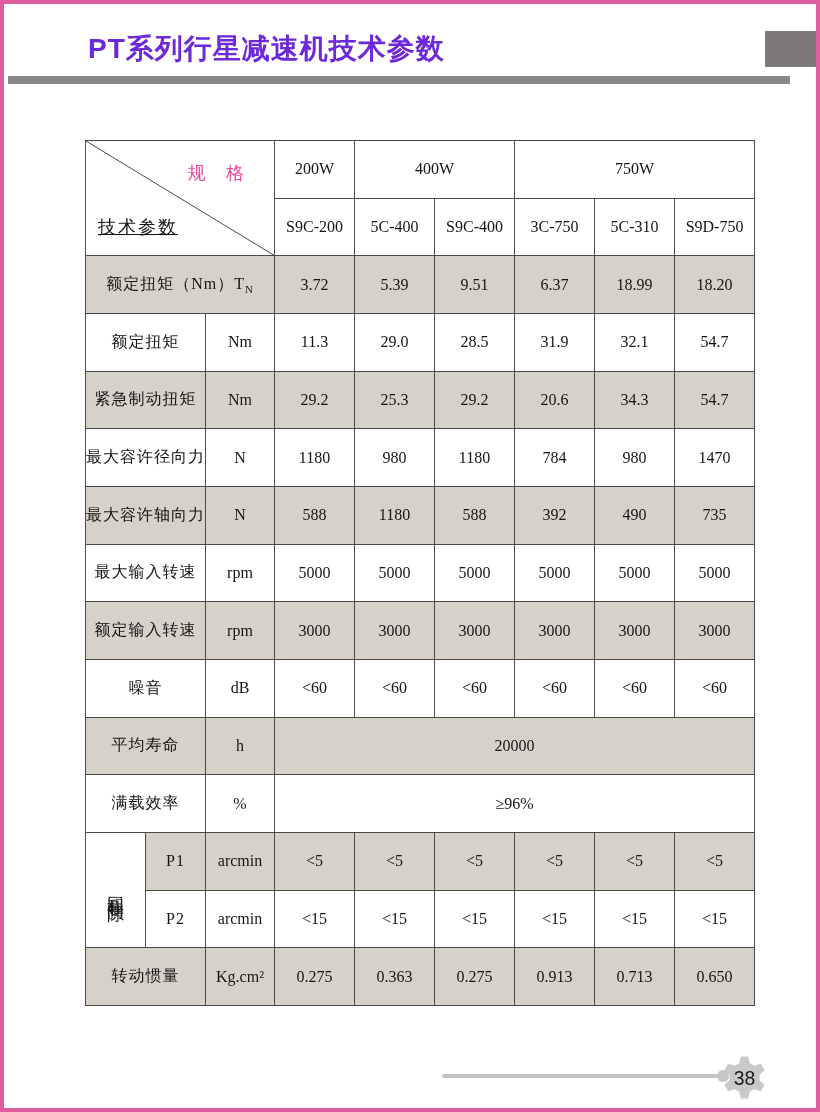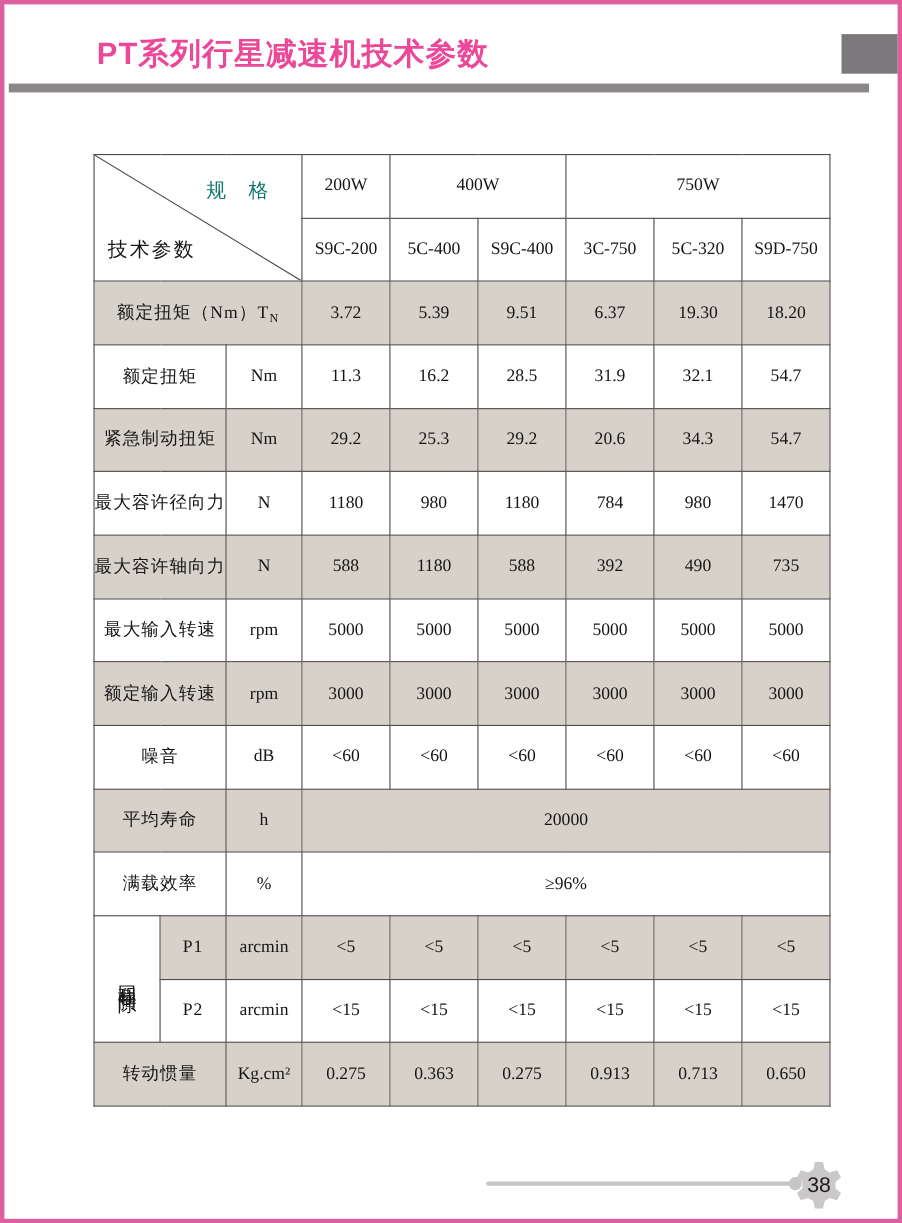--- a/index.html
+++ b/index.html
@@ -10,21 +10,21 @@
     position:absolute; inset:0;
     border:4px solid #de5f9d;
     background:#ffffff;
   }
 
   
   .title {
     position:absolute; left:84px; top:26px;
     font-family:"Liberation Sans", sans-serif;
     font-weight:700; font-size:28px; letter-spacing:1px;
-    color:#ec4899;
+    color:#6d28d9;
   }
   .corner-block {
     position:absolute; left:761px; top:27px; width:51px; height:36px;
     background:#7c787b;
   }
   .header-rule {
     position:absolute; left:4px; top:72px; width:782px; height:8px;
     background:#8b8789;
   }
 
@@ -46,25 +46,25 @@
   td.wcell { background:#ffffff !important; }
   td.lbl { font-size:17px; letter-spacing:1px; }
   td.unit { font-size:16px;margin-top:28px; }
   sub.tsub { font-size:11px; vertical-align:-4px; }
 
   
   td.diag { position:relative; padding:0; }
   td.diag svg.slash { position:absolute; inset:0; width:100%; height:100%; }
   .spec-label {
     position:absolute; top:20px; right:22px;
-    font-size:18px; letter-spacing:8px; color:#0f766e;
+    font-size:18px; letter-spacing:8px; color:#ec4899;
   }
   .param-label {
     position:absolute; bottom:16px; left:12px;
-    font-size:18px; letter-spacing:2px; color:#171413;
+    font-size:18px; letter-spacing:2px; color:#171413;text-decoration:underline;
   }
 
   
   td.vert span {
     writing-mode:vertical-rl; text-orientation:upright;
     font-size:17px; letter-spacing:3px; display:inline-block;
   }
 
   
   .footer-rule {
@@ -112,39 +112,39 @@
         <td>200W</td>
         <td colspan="2">400W</td>
         <td colspan="3">750W</td>
       </tr>
 
       <tr>
         <td>S9C-200</td>
         <td>5C-400</td>
         <td>S9C-400</td>
         <td>3C-750</td>
-        <td>5C-320</td>
+        <td>5C-310</td>
         <td>S9D-750</td>
       </tr>
 
       <tr class="gray">
         <td class="lbl" colspan="3"><span>额定扭矩（Nm）T</span><sub class="tsub">N</sub></td>
         <td>3.72</td>
         <td>5.39</td>
         <td>9.51</td>
         <td>6.37</td>
-        <td>19.30</td>
+        <td>18.99</td>
         <td>18.20</td>
       </tr>
 
       <tr>
         <td class="lbl" colspan="2">额定扭矩</td>
         <td class="unit">Nm</td>
         <td>11.3</td>
-        <td>16.2</td>
+        <td>29.0</td>
         <td>28.5</td>
         <td>31.9</td>
         <td>32.1</td>
         <td>54.7</td>
       </tr>
 
       <tr class="gray">
         <td class="lbl" colspan="2">紧急制动扭矩</td>
         <td class="unit">Nm</td>
         <td>29.2</td>

